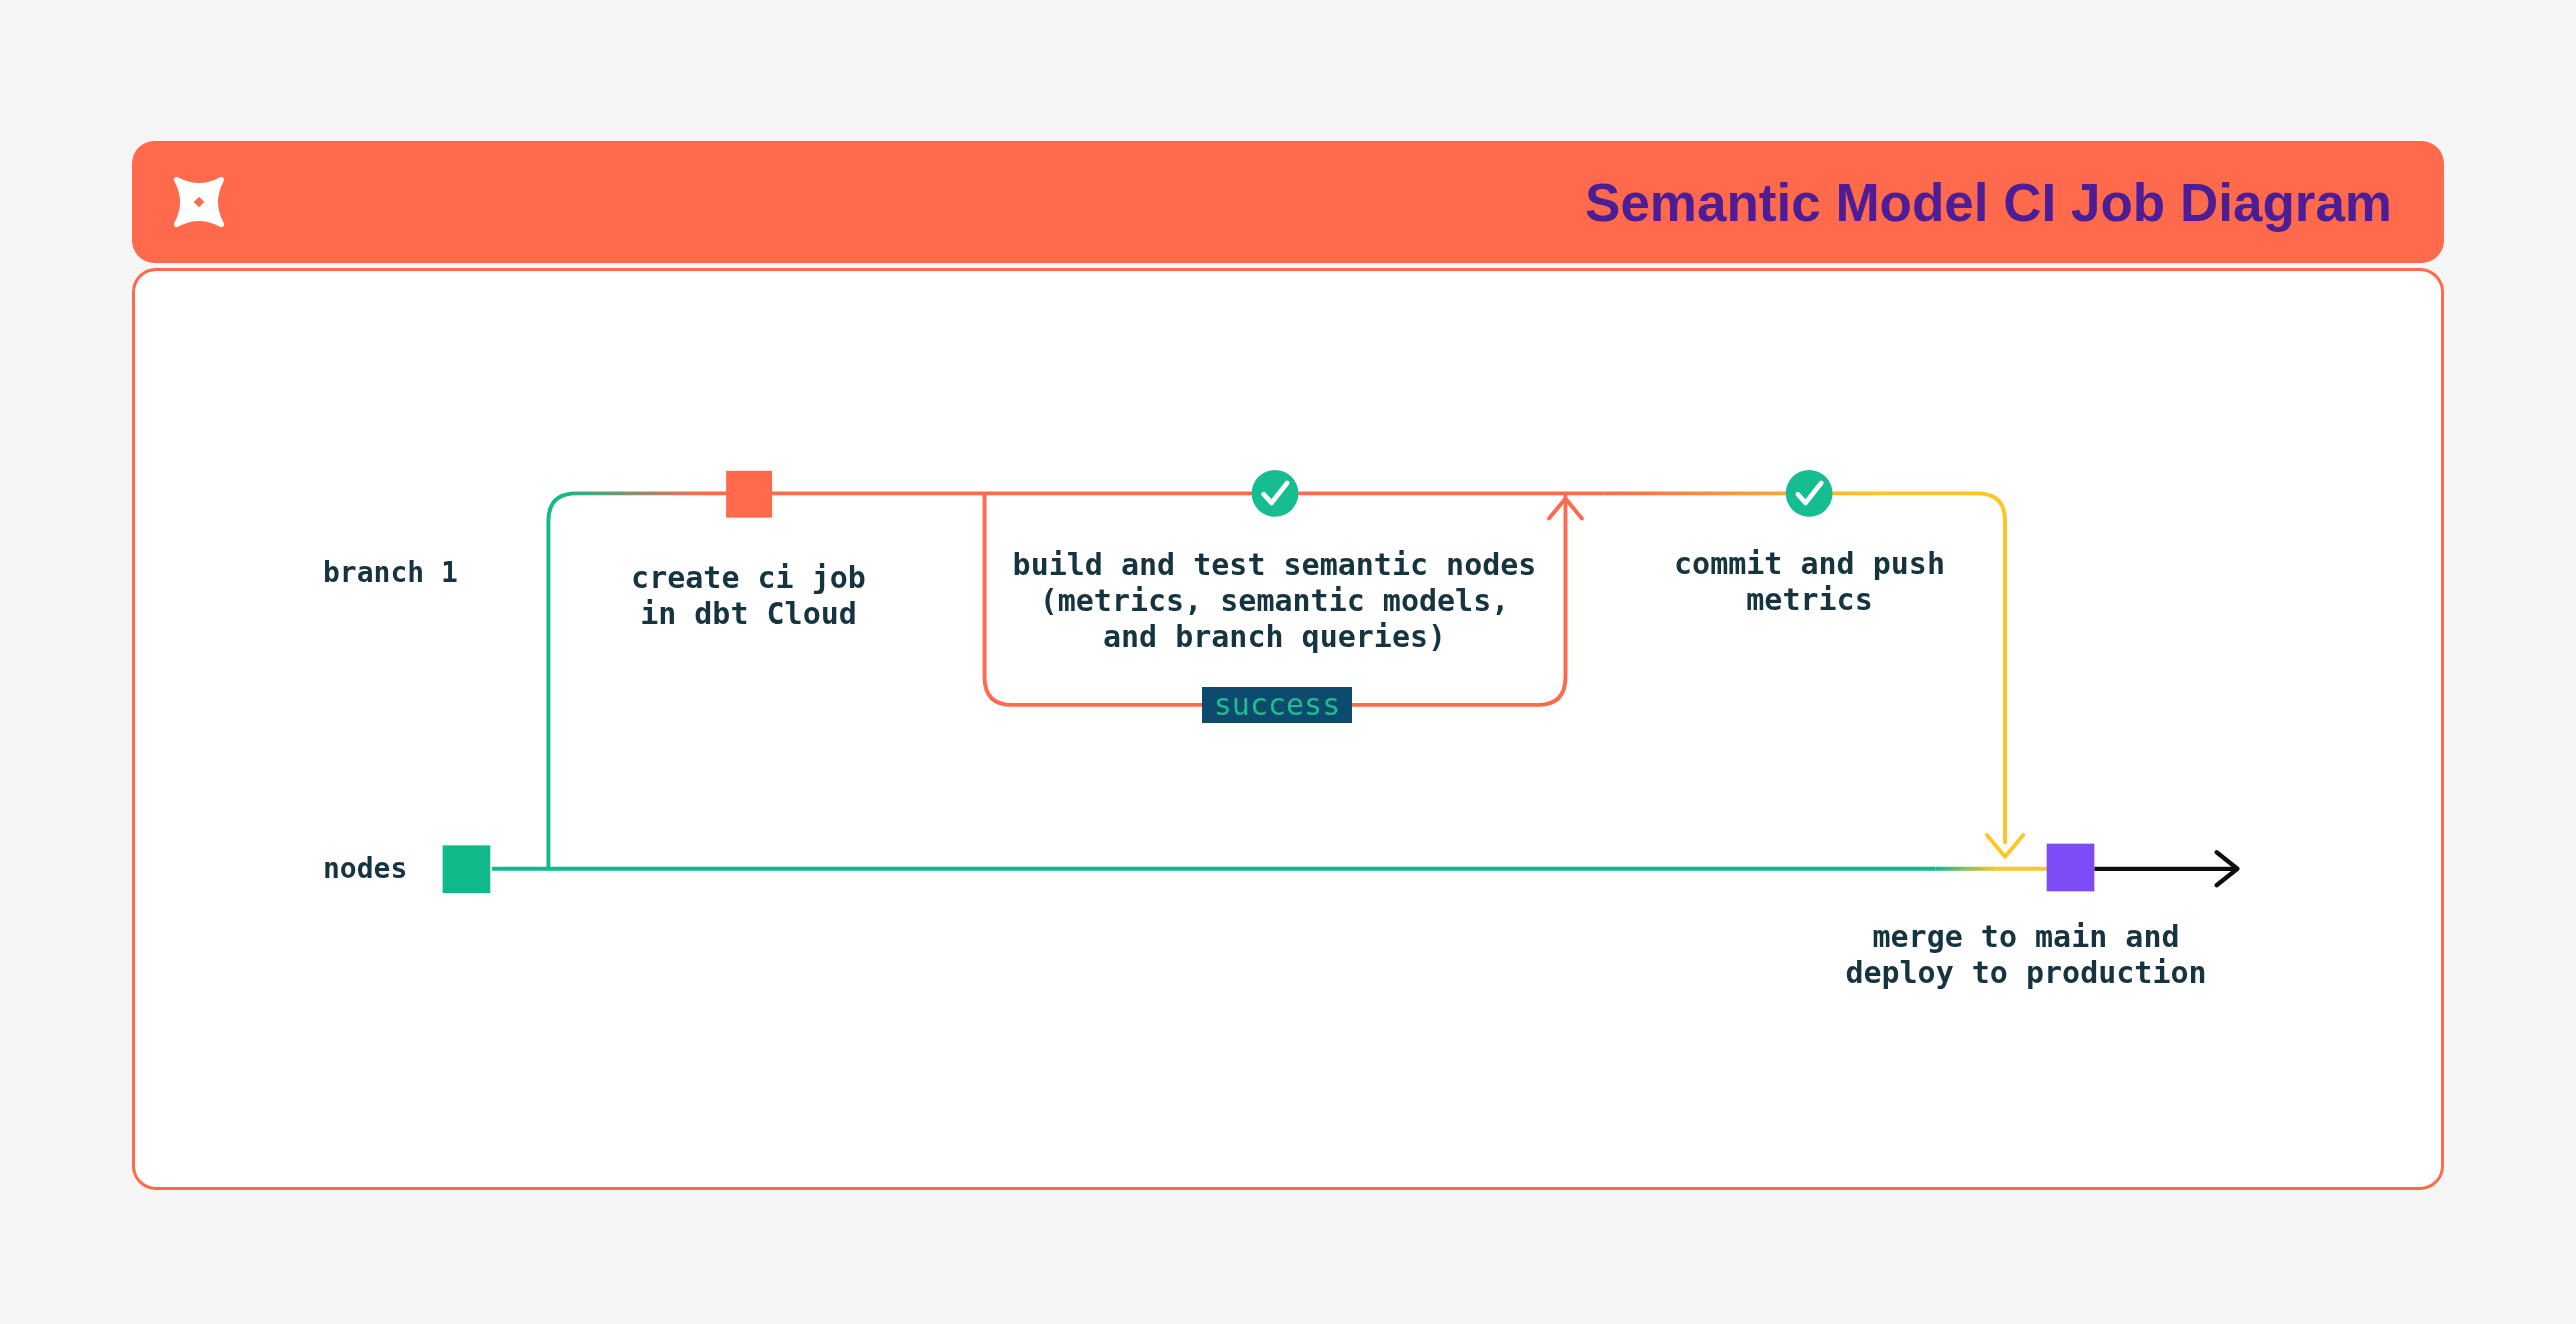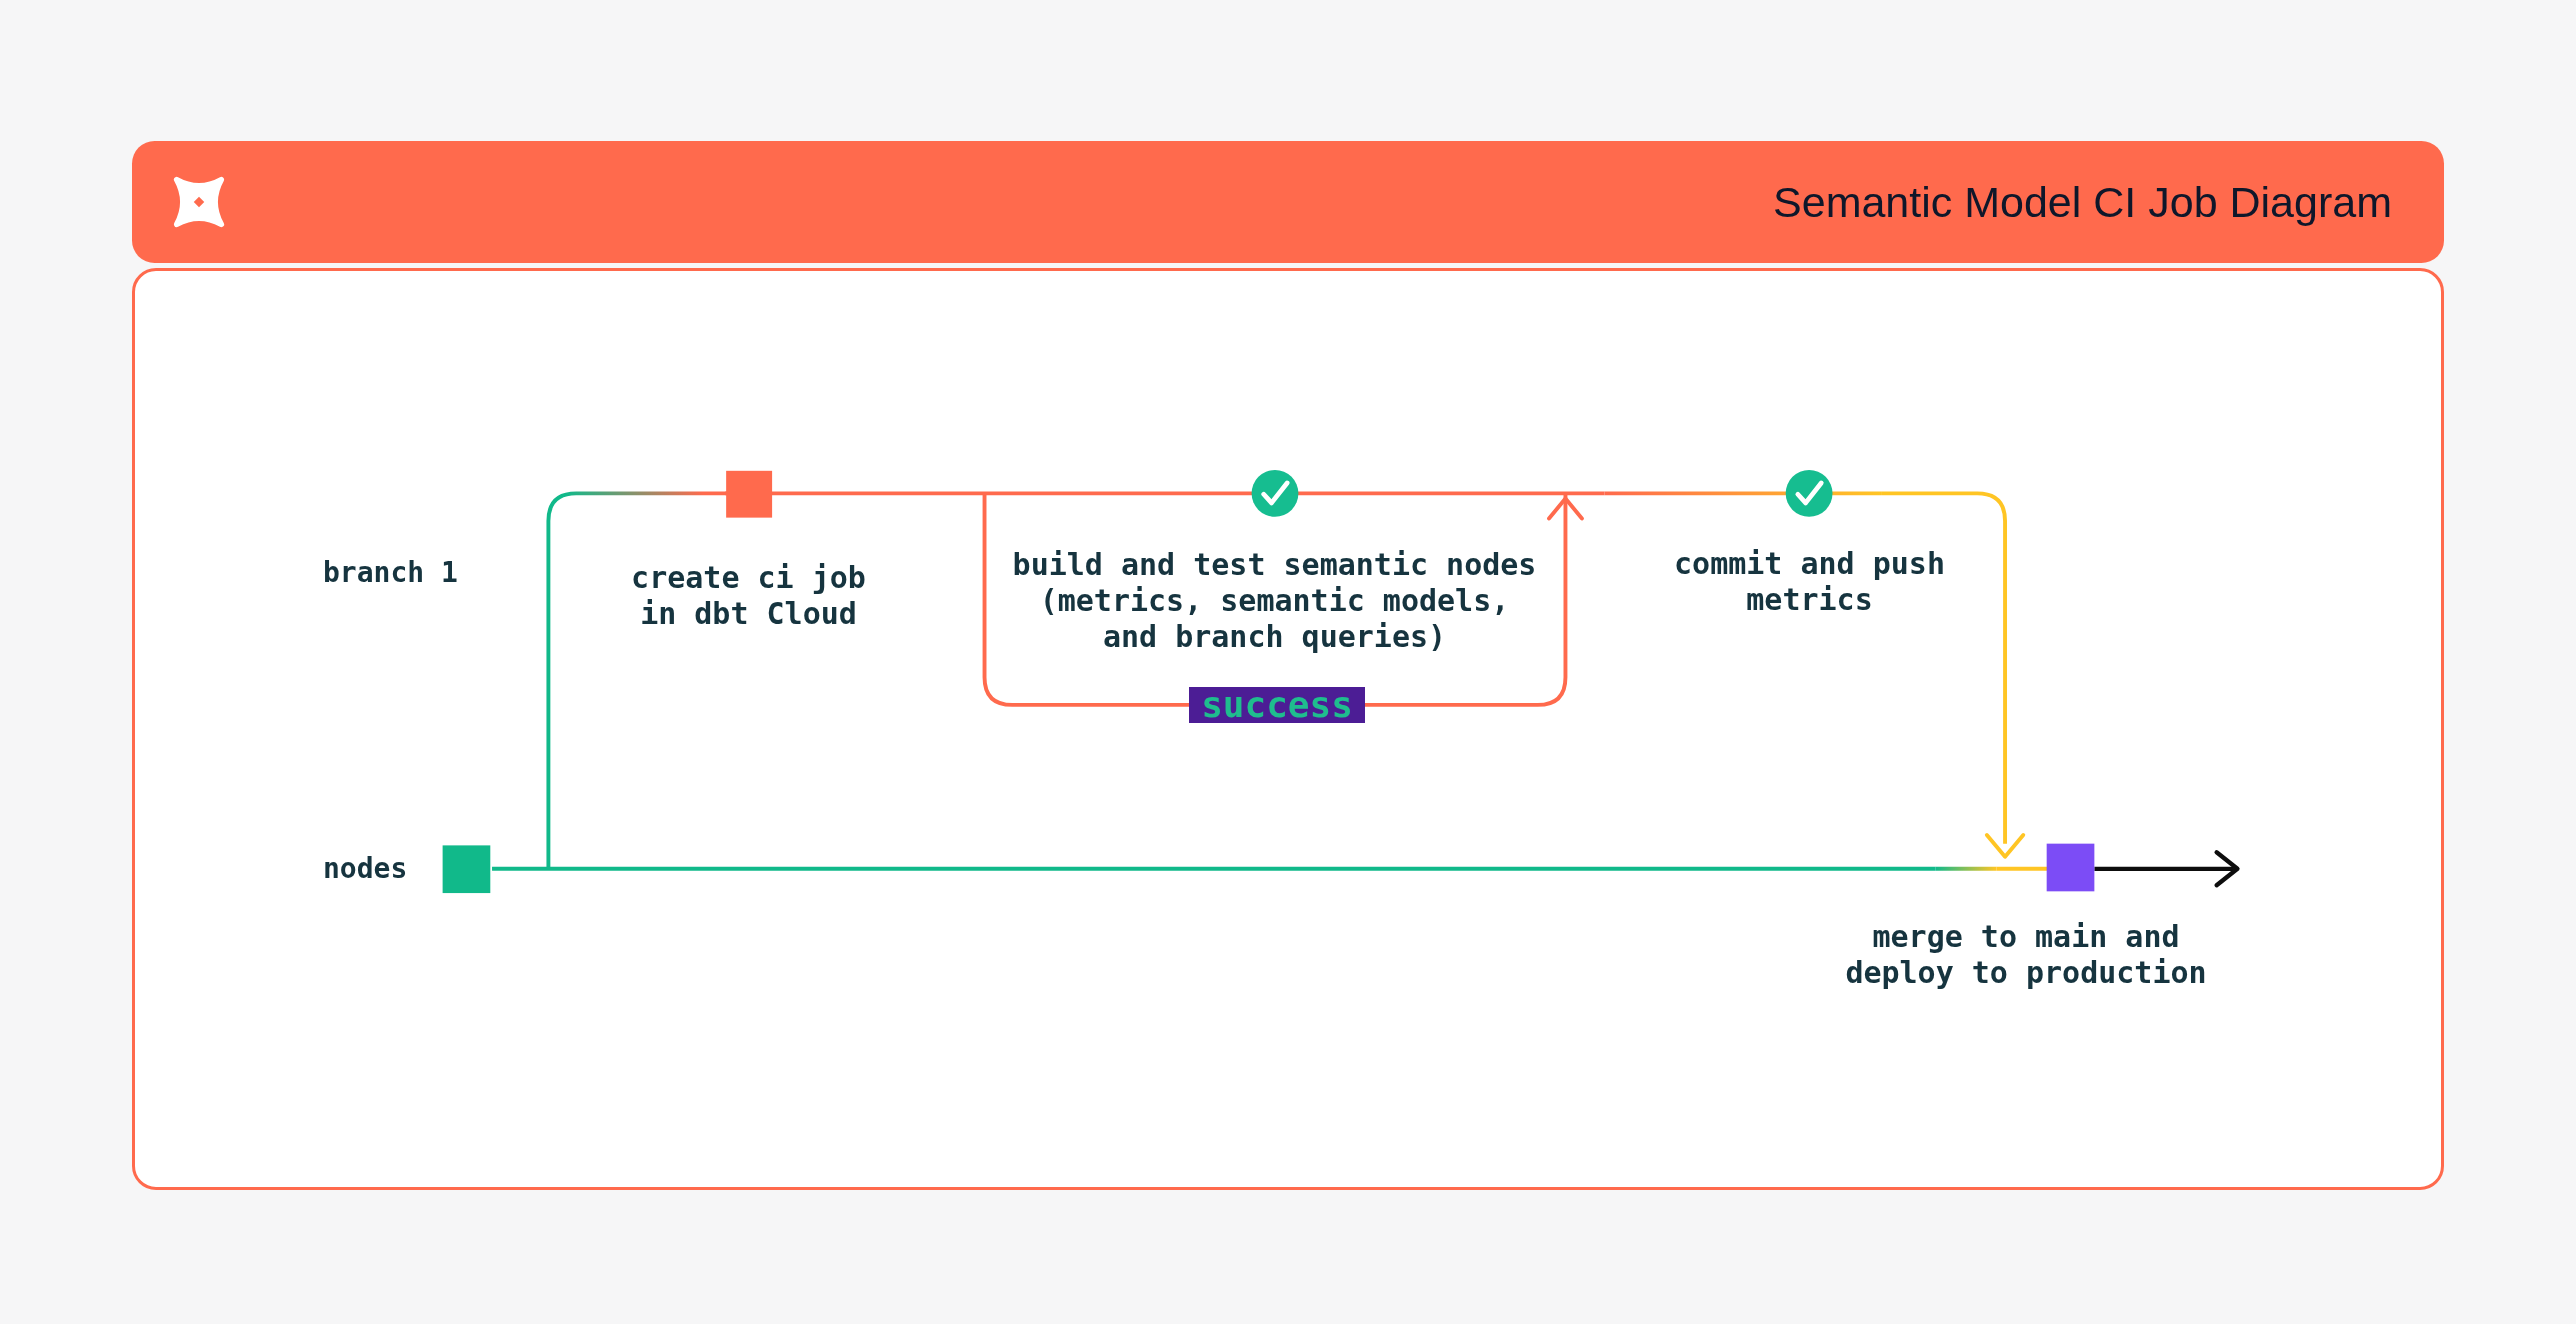--- a/index.html
+++ b/index.html
@@ -19,23 +19,23 @@
     height: 122px;
     background: #FF6A4D;
     border-radius: 22.6px;
     display: flex;
     align-items: center;
     padding: 0 52px 0 36px;
   }
   .logo { width: 62px; height: 62px; display: block; }
   .page-title {
     margin-left: auto;
-    font-size: 43px;
-    font-weight: 400;
-    color: #0f172a;
+    font-size: 53px;
+    font-weight: 700;
+    color: #4c1d95;
     letter-spacing: 0px;
     white-space: nowrap;
   }
   .card-body {
     margin-top: 5.2px;
     height: 922px;
     background: #FFFFFF;
     border: 3px solid #FF6A4D;
     border-radius: 24px;
   }
@@ -58,25 +58,25 @@
     line-height: 36px;
     text-align: center;
   }
   .success-wrap {
     position: absolute;
     text-align: center;
   }
   .success-lbl {
     display: inline-block;
     font-family: "DejaVu Sans Mono", monospace;
-    font-weight: 700;
-    font-size: 36px;
+    font-weight: 400;
+    font-size: 30px;
     line-height: 36px;
     color: #1FBD8E;
-    background: #4c1d95;
+    background: #0c4a6e;
     padding: 0 12px;
   }
 </style>
 </head>
 <body>
 
 <div class="card">
   <div class="card-header">
     <svg class="logo" viewBox="0 0 100 100">
       <path d="M14,14 Q50,34 86,14 Q66,50 86,86 Q50,66 14,86 Q34,50 14,14 Z" fill="#FFFFFF" stroke="#FFFFFF" stroke-width="9" stroke-linejoin="round"></path>

